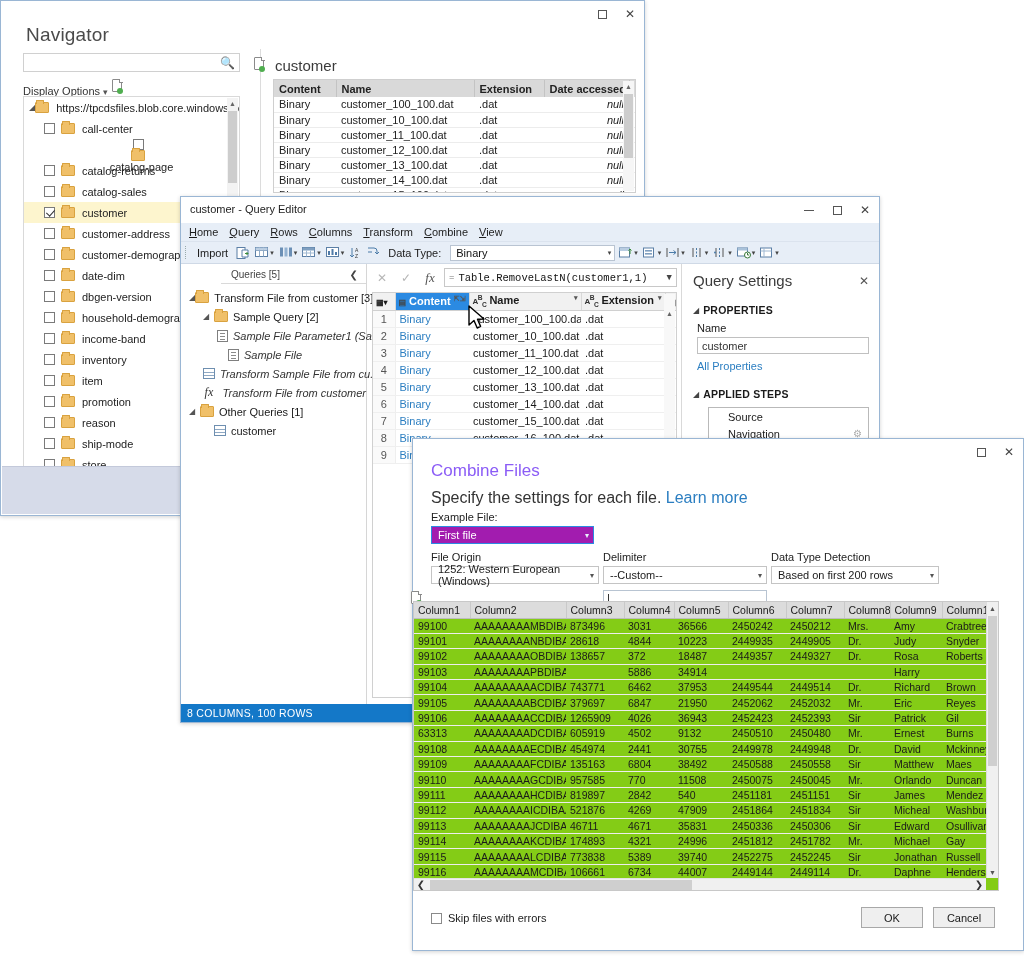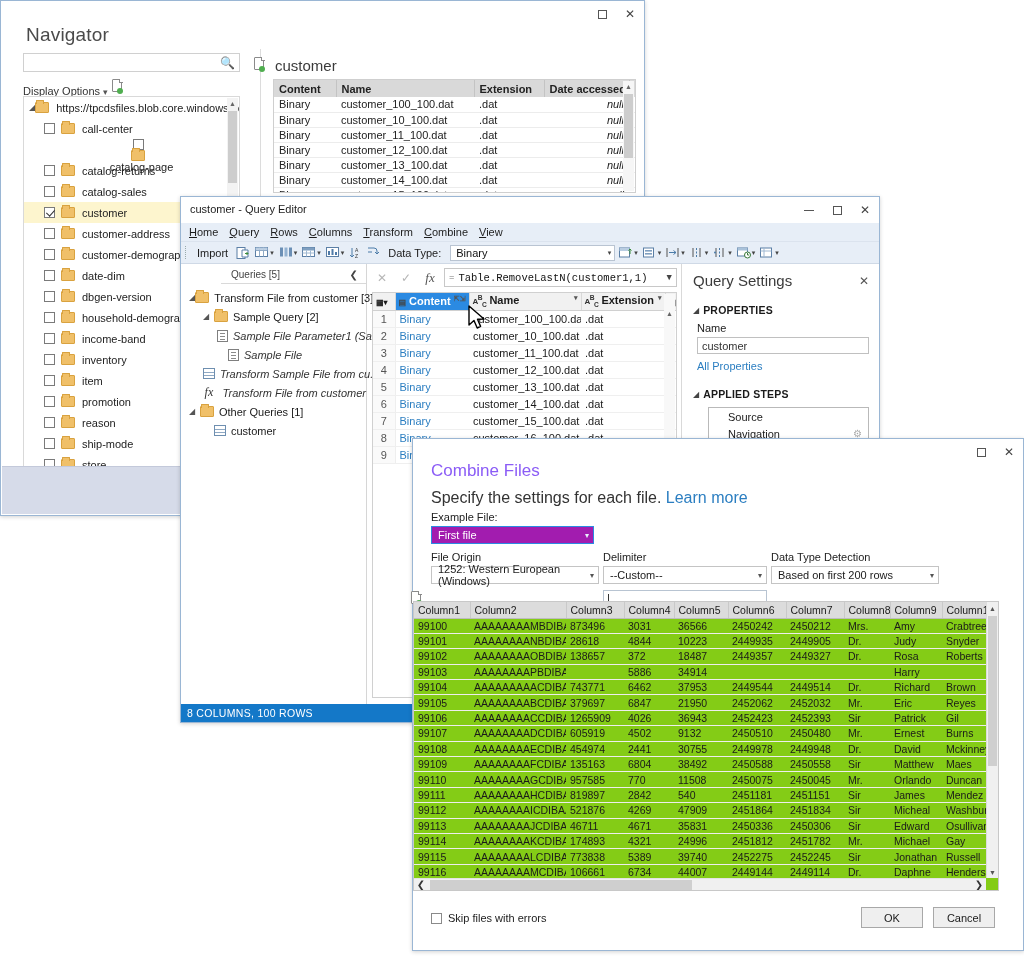--- a/index.html
+++ b/index.html
@@ -1071,21 +1071,21 @@
                 <td>1265909</td>
                 <td>4026</td>
                 <td>36943</td>
                 <td>2452423</td>
                 <td>2452393</td>
                 <td>Sir</td>
                 <td>Patrick</td>
                 <td>Gil</td>
               </tr>
               <tr>
-                <td>99107</td>
+                <td>63313</td>
                 <td>AAAAAAAADCDIBAAA</td>
                 <td>605919</td>
                 <td>4502</td>
                 <td>9132</td>
                 <td>2450510</td>
                 <td>2450480</td>
                 <td>Mr.</td>
                 <td>Ernest</td>
                 <td>Burns</td>
               </tr>

